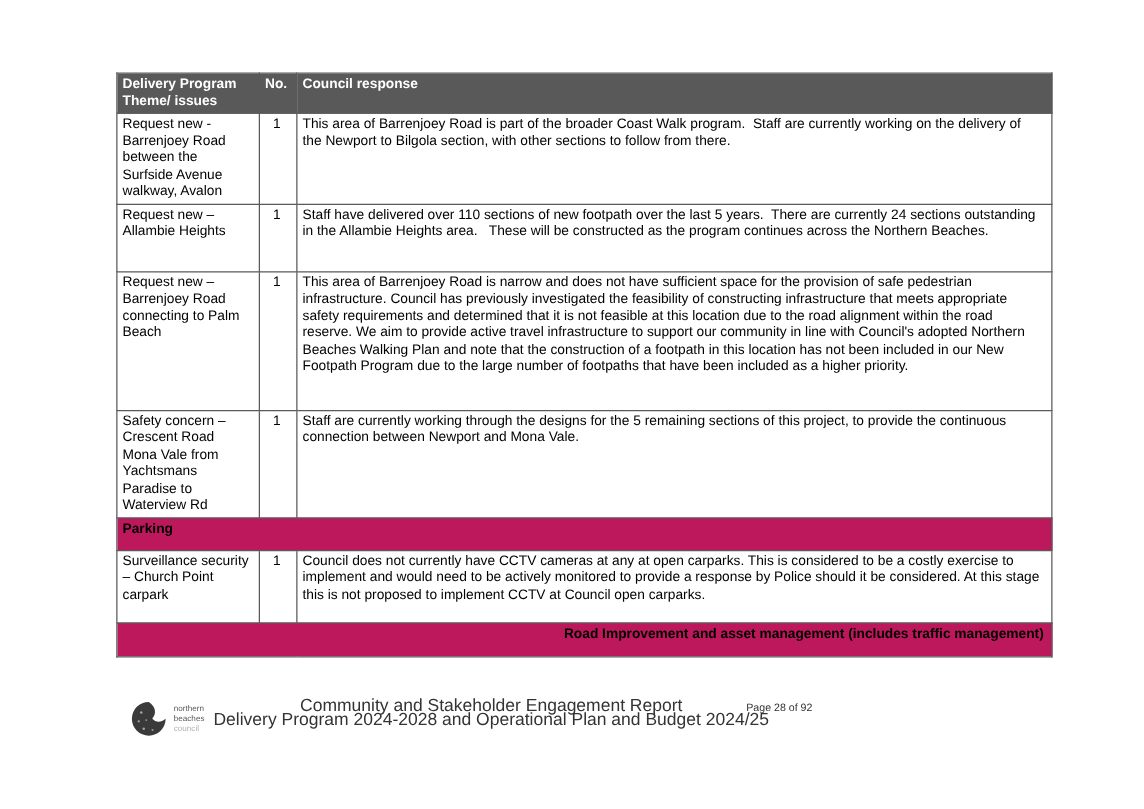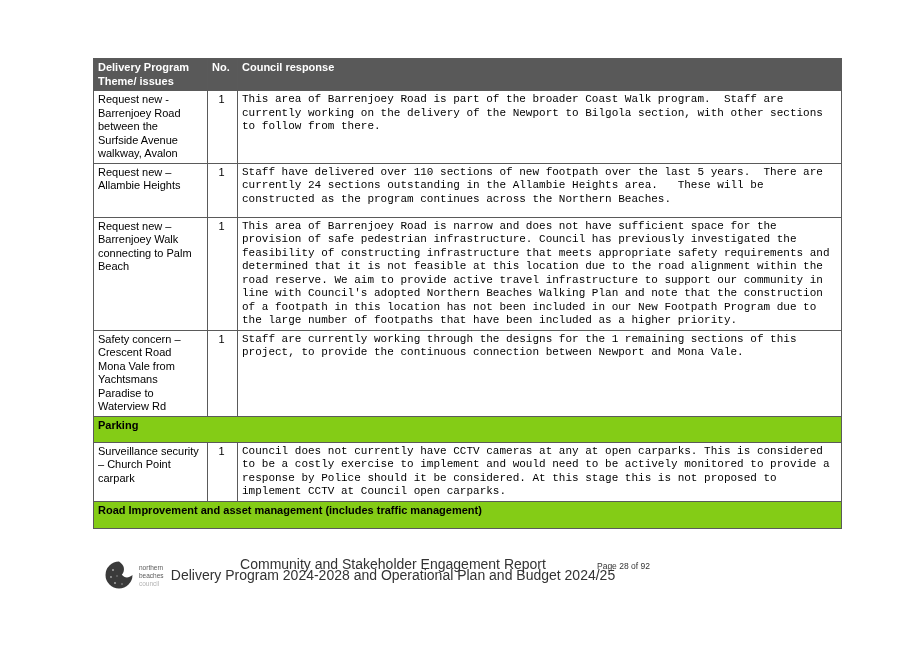--- a/index.html
+++ b/index.html
@@ -40,36 +40,35 @@
     background: #595959;
     color: #ffffff;
     text-align: left;
     font-weight: bold;
   }
   .theme-cell { text-align: left; }
   .no-cell { text-align: center; }
   .response-cell {
     white-space: pre-wrap;
     padding-left: 6px;
-    font-family: Liberation Mono, monospace;
   }
   .section-cell {
-    background: #84cc16;
+    background: #be185d;
     font-weight: bold;
     padding-top: 5px;
     padding-bottom: 4px;
   }
   tr.r-head   { height: 31px; padding-left: 36px; }
   tr.r-1      { height: 68px; margin-top: 32px; }
   tr.r-2      { height: 54px; }
   tr.r-3      { height: 111px; }
   tr.r-4      { height: 74px; }
   tr.r-sec1   { height: 26px; }
   tr.r-5      { height: 58px; }
-  tr.r-sec2   { height: 27px; }
+  tr.r-sec2   { height: 27px; text-align: right; }
 
   
   .footer-logo {
     position: absolute;
     left: 104px;
     top: 560px;
     display: flex;
     align-items: flex-start;
   }
   .logo-mark { width: 30px; height: 30px; }
@@ -123,29 +122,29 @@
       <td class="response-cell">This area of Barrenjoey Road is part of the broader Coast Walk program.  Staff are currently working on the delivery of the Newport to Bilgola section, with other sections to follow from there.</td>
     </tr>
 
     <tr class="r-2">
       <td class="theme-cell">Request new – Allambie Heights</td>
       <td class="no-cell">1</td>
       <td class="response-cell">Staff have delivered over 110 sections of new footpath over the last 5 years.  There are currently 24 sections outstanding in the Allambie Heights area.   These will be constructed as the program continues across the Northern Beaches.</td>
     </tr>
 
     <tr class="r-3">
-      <td class="theme-cell">Request new – Barrenjoey Walk connecting to Palm Beach</td>
+      <td class="theme-cell">Request new – Barrenjoey Road connecting to Palm Beach</td>
       <td class="no-cell">1</td>
       <td class="response-cell">This area of Barrenjoey Road is narrow and does not have sufficient space for the provision of safe pedestrian infrastructure. Council has previously investigated the feasibility of constructing infrastructure that meets appropriate safety requirements and determined that it is not feasible at this location due to the road alignment within the road reserve. We aim to provide active travel infrastructure to support our community in line with Council's adopted Northern Beaches Walking Plan and note that the construction of a footpath in this location has not been included in our New Footpath Program due to the large number of footpaths that have been included as a higher priority.</td>
     </tr>
 
     <tr class="r-4">
       <td class="theme-cell">Safety concern – Crescent Road Mona Vale from Yachtsmans Paradise to Waterview Rd</td>
       <td class="no-cell">1</td>
-      <td class="response-cell">Staff are currently working through the designs for the 1 remaining sections of this project, to provide the continuous connection between Newport and Mona Vale.</td>
+      <td class="response-cell">Staff are currently working through the designs for the 5 remaining sections of this project, to provide the continuous connection between Newport and Mona Vale.</td>
     </tr>
 
     <tr class="r-sec1">
       <td class="section-cell" colspan="3">Parking</td>
     </tr>
 
     <tr class="r-5">
       <td class="theme-cell">Surveillance security – Church Point carpark</td>
       <td class="no-cell">1</td>
       <td class="response-cell">Council does not currently have CCTV cameras at any at open carparks. This is considered to be a costly exercise to implement and would need to be actively monitored to provide a response by Police should it be considered. At this stage this is not proposed to implement CCTV at Council open carparks.</td>

